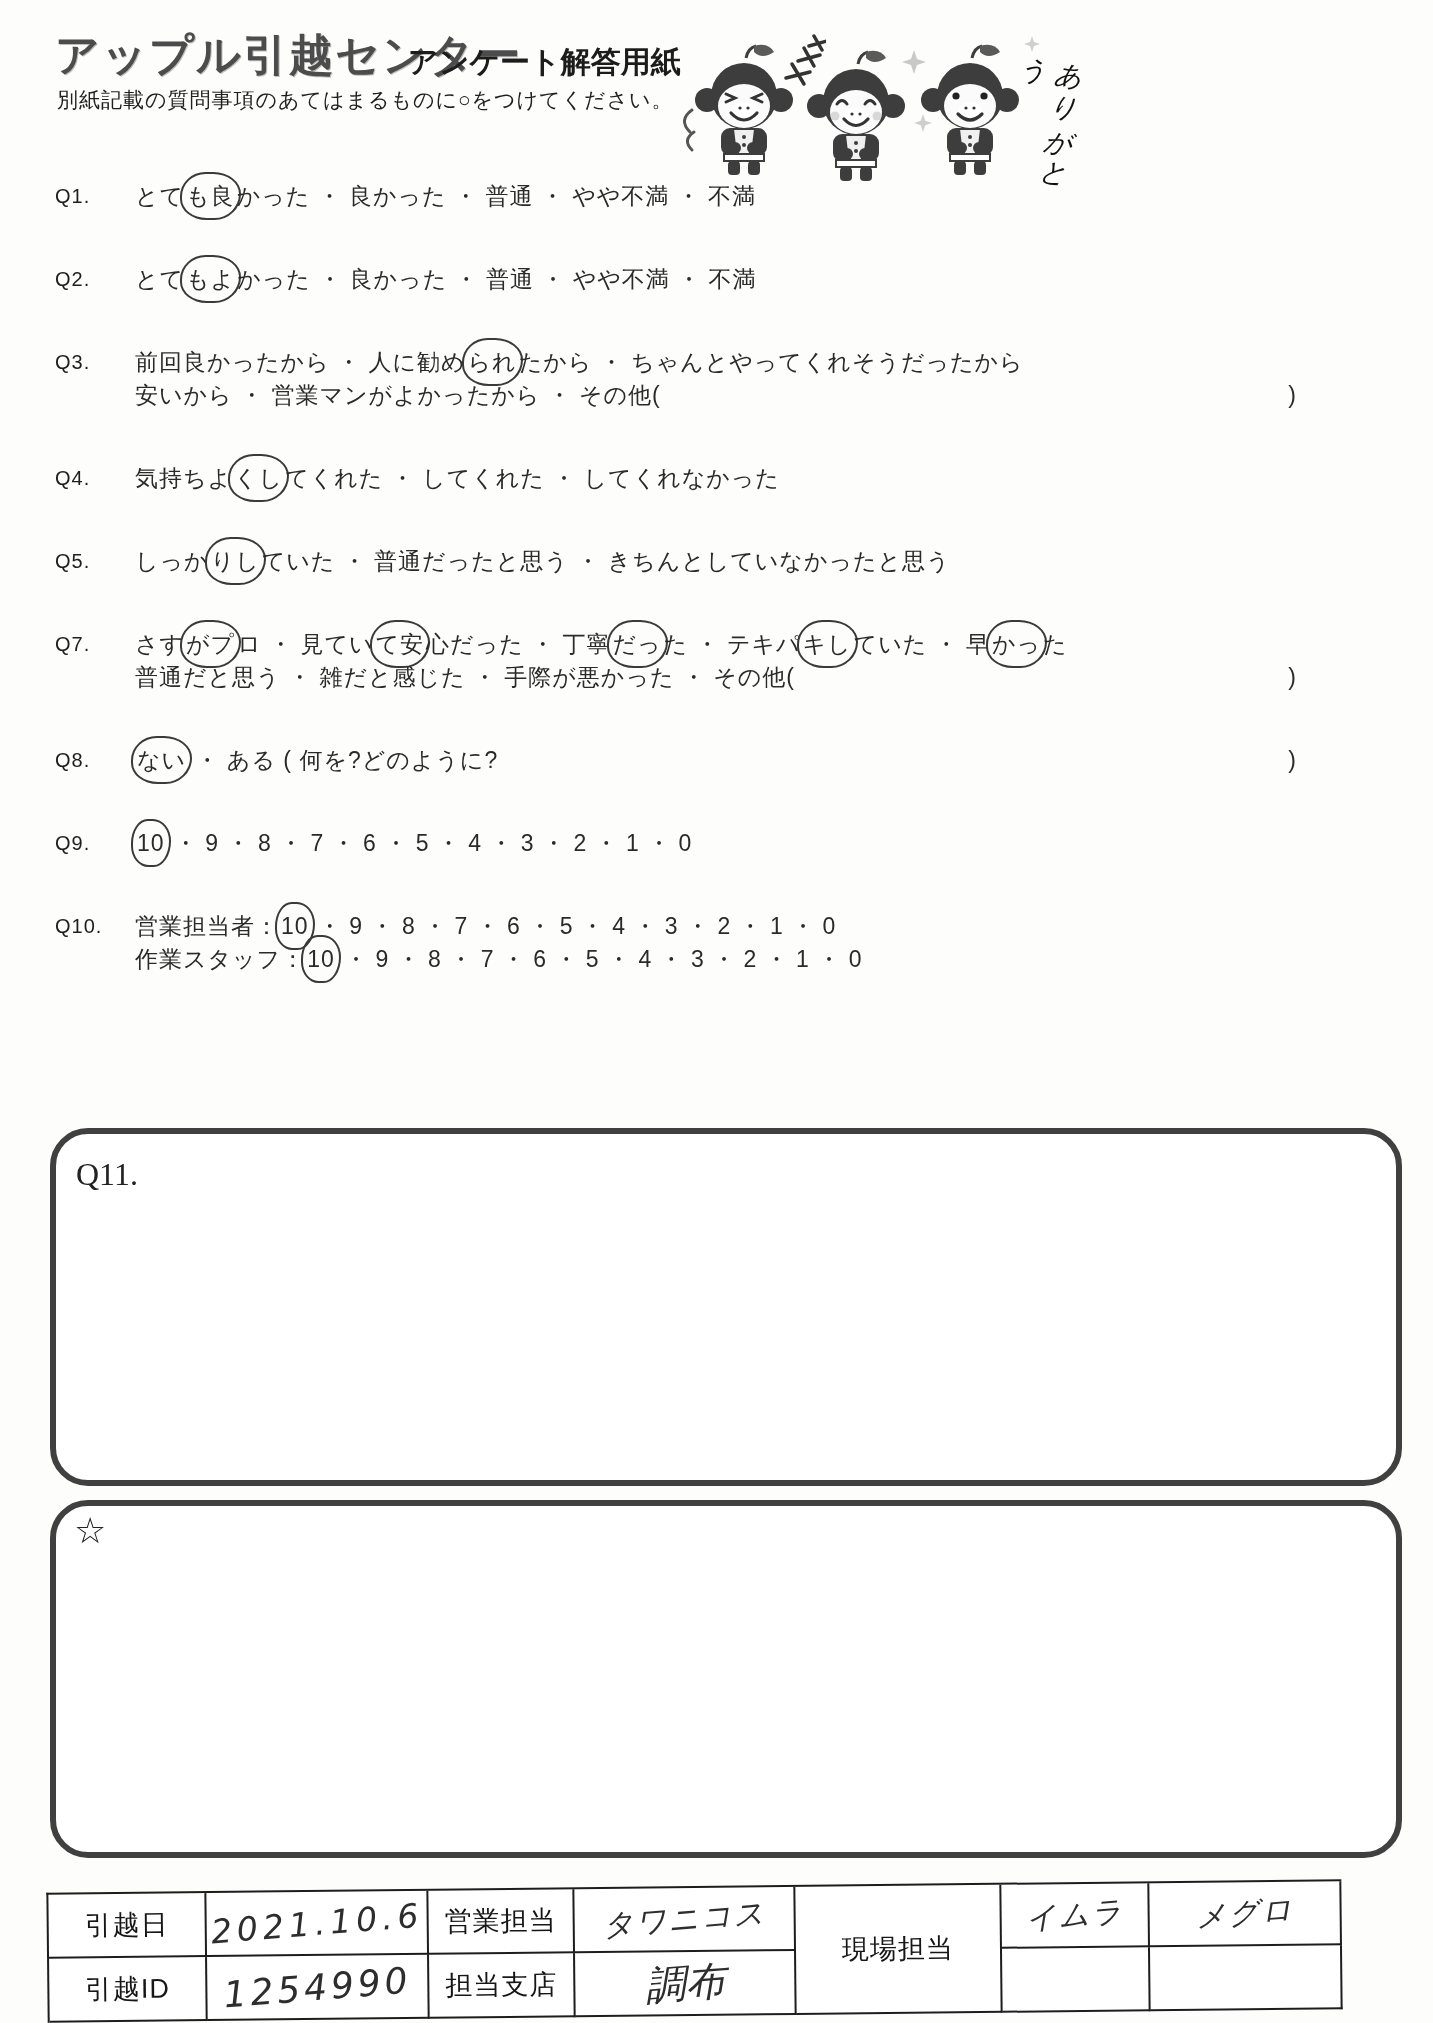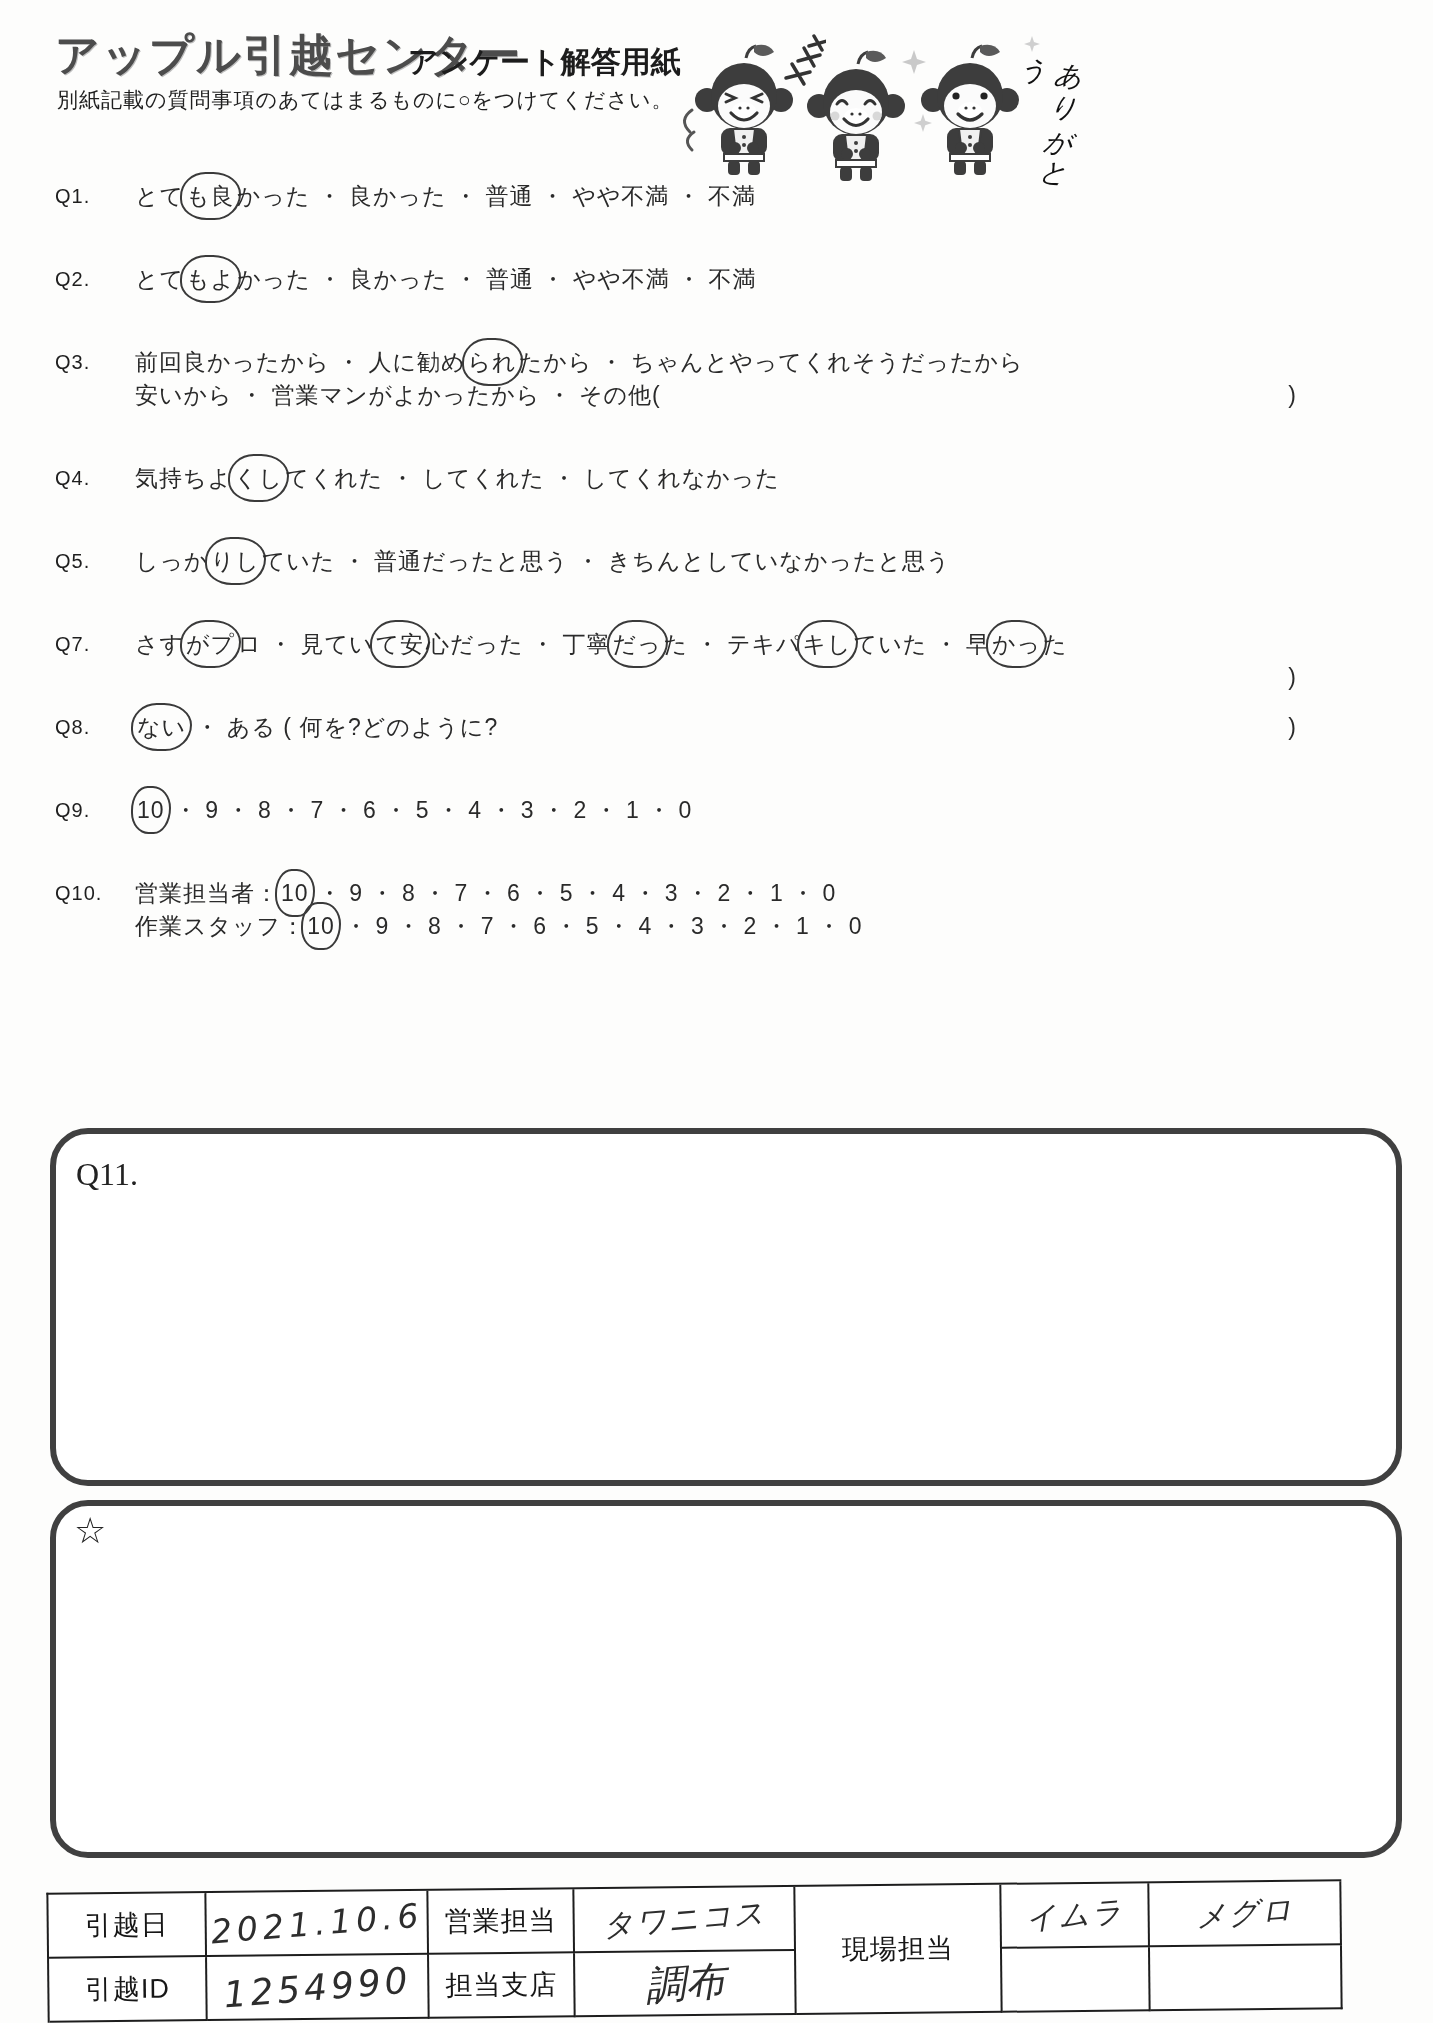--- a/index.html
+++ b/index.html
@@ -201,21 +201,21 @@
           <span class="q-content"><span>しっか</span><span class="circled">りし</span><span>ていた ・ 普通だったと思う ・ きちんとしていなかったと思う</span></span>
         </div>
       </div>
       <div class="q-block">
         <div class="q-line">
           <span class="q-id">Q7.</span>
           <span class="q-content"><span>さす</span><span class="circled">がプ</span><span>ロ ・ 見てい</span><span class="circled">て安</span><span>心だった ・ 丁寧</span><span class="circled">だっ</span><span>た ・ テキパ</span><span class="circled">キし</span><span>ていた ・ 早</span><span class="circled">かっ</span><span>た</span></span>
         </div>
         <div class="q-line cont">
           <span class="q-id"></span>
-          <span class="q-content"><span class="paren-right">)</span></span>
+          <span class="q-content"><span>普通だと思う ・ 雑だと感じた ・ 手際が悪かった ・ その他(</span><span class="paren-right">)</span></span>
         </div>
       </div>
       <div class="q-block">
         <div class="q-line">
           <span class="q-id">Q8.</span>
           <span class="q-content"><span class="circled">ない</span><span> ・ ある ( 何を?どのように?</span><span class="paren-right">)</span></span>
         </div>
       </div>
       <div class="q-block">
         <div class="q-line">

